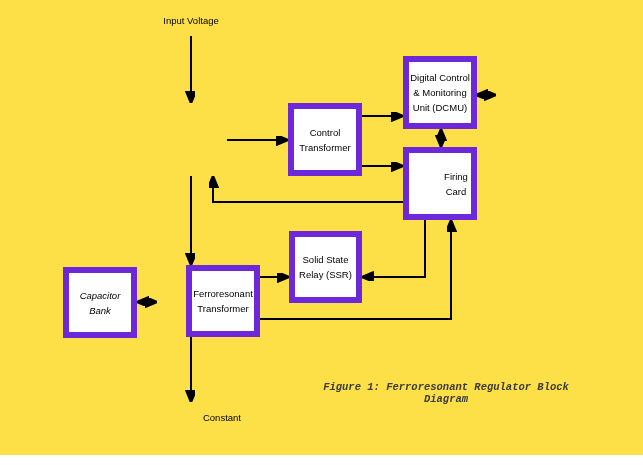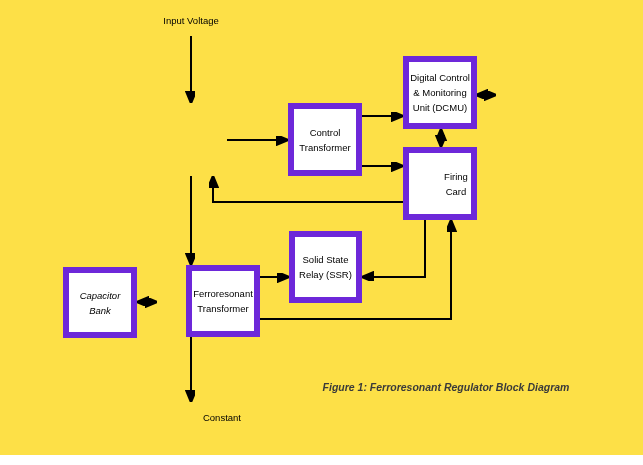--- a/index.html
+++ b/index.html
@@ -54,20 +54,21 @@
   .label-constant { left: 141px; top: 412px; text-align: right; }
   .caption {
     position: absolute;
     left: 310px; top: 381px;
     width: 272px;
     text-align: center;
     font-size: 10.5px;
     font-weight: bold;
     font-style: italic;
     color: #3a3a3a;
+    font-family: Liberation Mono, monospace;
   }
 </style>
 </head>
 <body>
 
 <div class="canvas">
 
   <svg class="connector-layer" viewBox="0 0 643 465" xmlns="http://www.w3.org/2000/svg">
     <defs>
       <marker id="ah" markerWidth="6" markerHeight="5" refX="4.4" refY="2" orient="auto-start-reverse" markerUnits="strokeWidth">

